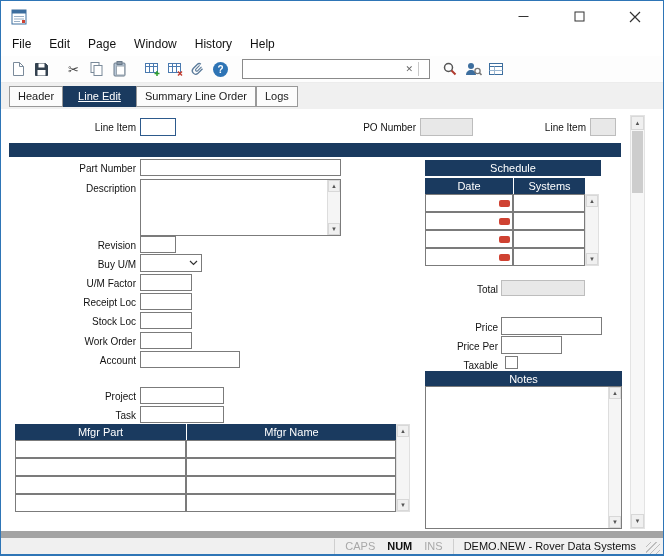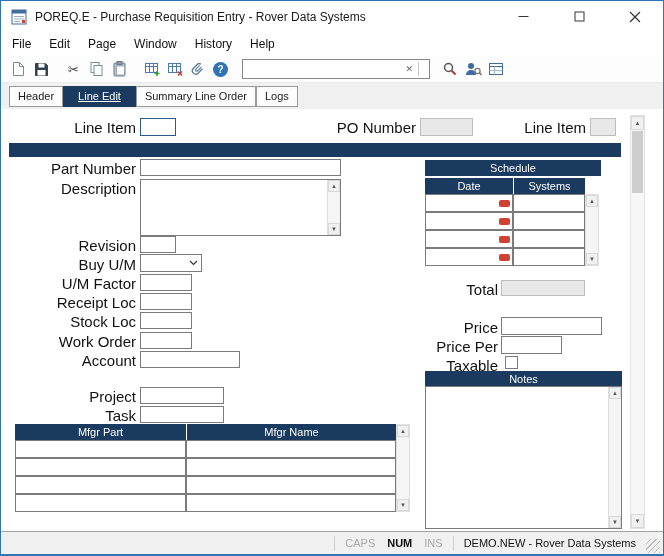--- a/index.html
+++ b/index.html
@@ -30,21 +30,21 @@
   .sb-pad { width: 10px; }
 
   
   .tabstrip { height: 26px; background: #f0f0f0; display: flex; align-items: center; padding-left: 8px; }
   .tab { height: 21px; display: flex; align-items: center; padding: 0 8px; font-size: 11px;
          background: #fcfcfc; border: 1px solid #999; color: #1a1a1a; }
   .tab.active { background: #1a3a5f; color: #fff; border-color: #1a3a5f; padding: 0 14px; text-decoration: underline; }
 
   
   .form { position: relative; height: 422px; background: #fff; }
-  .lbl { position: absolute; font-size: 15px; color: #121212; text-align: right; line-height: 13px; display: block; }
+  .lbl { position: absolute; font-size: 10px; color: #121212; text-align: right; line-height: 13px; display: block; }
   .inp { position: absolute; border: 1px solid #7b7b7b; background: #fff; font-size: 11px; padding: 0 3px; font-family: inherit; outline: none; }
   .inp.focus { border: 1px solid #2d5a8c; }
   .inp.ro { background: #e8e8e8; border-color: #bdbdbd; }
   .navybar { position: absolute; background: #1a3a5f; }
   .hdr { position: absolute; background: #1a3a5f; color: #fff; font-size: 11px; display: flex; align-items: center; justify-content: center; }
   .box { position: absolute; border: 1px solid #7b7b7b; background: #fff; display: flex; }
   .box textarea { flex: 1; min-width: 0; border: none; resize: none; outline: none; font-size: 11px; padding: 2px 3px; font-family: inherit; }
   .strip { width: 13px; background: #f5f5f5; border-left: 1px solid #ddd; display: flex; flex-direction: column; justify-content: space-between; }
   .ar { height: 12px; display: flex; align-items: center; justify-content: center; font-size: 6px; color: #555; background: #f0f0f0; border: 1px solid #d8d8d8; }
   .cell { position: absolute; border: 1px solid #7b7b7b; background: #fff; display: flex; align-items: center; }
@@ -55,21 +55,21 @@
   .combo .val { flex: 1; font-size: 11px; padding: 0 3px; }
   .combo .chev { width: 15px; display: flex; align-items: center; justify-content: center; }
   .chk { position: absolute; width: 13px; height: 13px; border: 1px solid #7b7b7b; background: #fff; }
   .mainscroll { position: absolute; left: 629px; top: 6px; width: 15px; height: 414px; background: #f7f7f7; border: 1px solid #e3e3e3; }
   .mainscroll .mar { position: absolute; left: 0; width: 13px; height: 14px; display: flex; align-items: center; justify-content: center; font-size: 6px; color: #555; background: #f0f0f0; border: 1px solid #d8d8d8; }
   .ms-up { top: 0; }
   .ms-down { bottom: 0; }
   .ms-thumb { position: absolute; left: 1px; top: 15px; width: 11px; height: 62px; background: #cdcdcd; }
 
   
-  .statusbar { height: 23px; background: #f0f0f0; border-top: 1px solid #a3a3a3; display: flex; align-items: center; font-size: 11px; padding: 0 3px; }
+  .statusbar { height: 23px; background: #f0f0f0; border-top: 7px solid #a3a3a3; display: flex; align-items: center; font-size: 11px; padding: 0 3px; }
   .sb-right { margin-left: auto; display: flex; align-items: center; }
   .kbd { padding: 0 6px; }
   .kbd.off { color: #a8a8a8; }
   .kbd.on { color: #111; font-weight: 700; }
   .vr { width: 1px; height: 15px; background: #cfcfcf; margin: 0 4px; }
   .ctx { padding: 0 6px; color: #111; white-space: nowrap; }
   .grip { width: 14px; height: 14px; margin: 6px 0 0 4px;
           background: repeating-linear-gradient(135deg, transparent 0 3px, #bdbdbd 3px 4px); }
 </style>
 </head>
@@ -77,21 +77,20 @@
 
 <div class="window">
 
   <div class="titlebar">
     <svg class="app-icon" viewBox="0 0 16 16">
       <rect x="1" y="1" width="14" height="14" fill="#fff" stroke="#3d6e9e"></rect>
       <rect x="1" y="1" width="14" height="3.5" fill="#3d6e9e"></rect>
       <path d="M3 7.5h10M3 10h10M3 12.5h6" stroke="#9ab0c6" stroke-width="1" fill="none"></path>
       <rect x="11" y="11" width="3" height="3" fill="#cf4232"></rect>
     </svg>
-    <span class="title-text">POREQ.E - Purchase Requisition Entry - Rover Data Systems</span>
     <div class="win-controls">
       <div class="win-btn">
         <svg width="11" height="11">
             <path d="M0.5 5.5h10" stroke="#333"></path>
           </svg>
       </div>
       <div class="win-btn">
         <svg width="11" height="11">
             <rect x="1" y="1" width="9" height="9" fill="none" stroke="#333"></rect>
           </svg>

